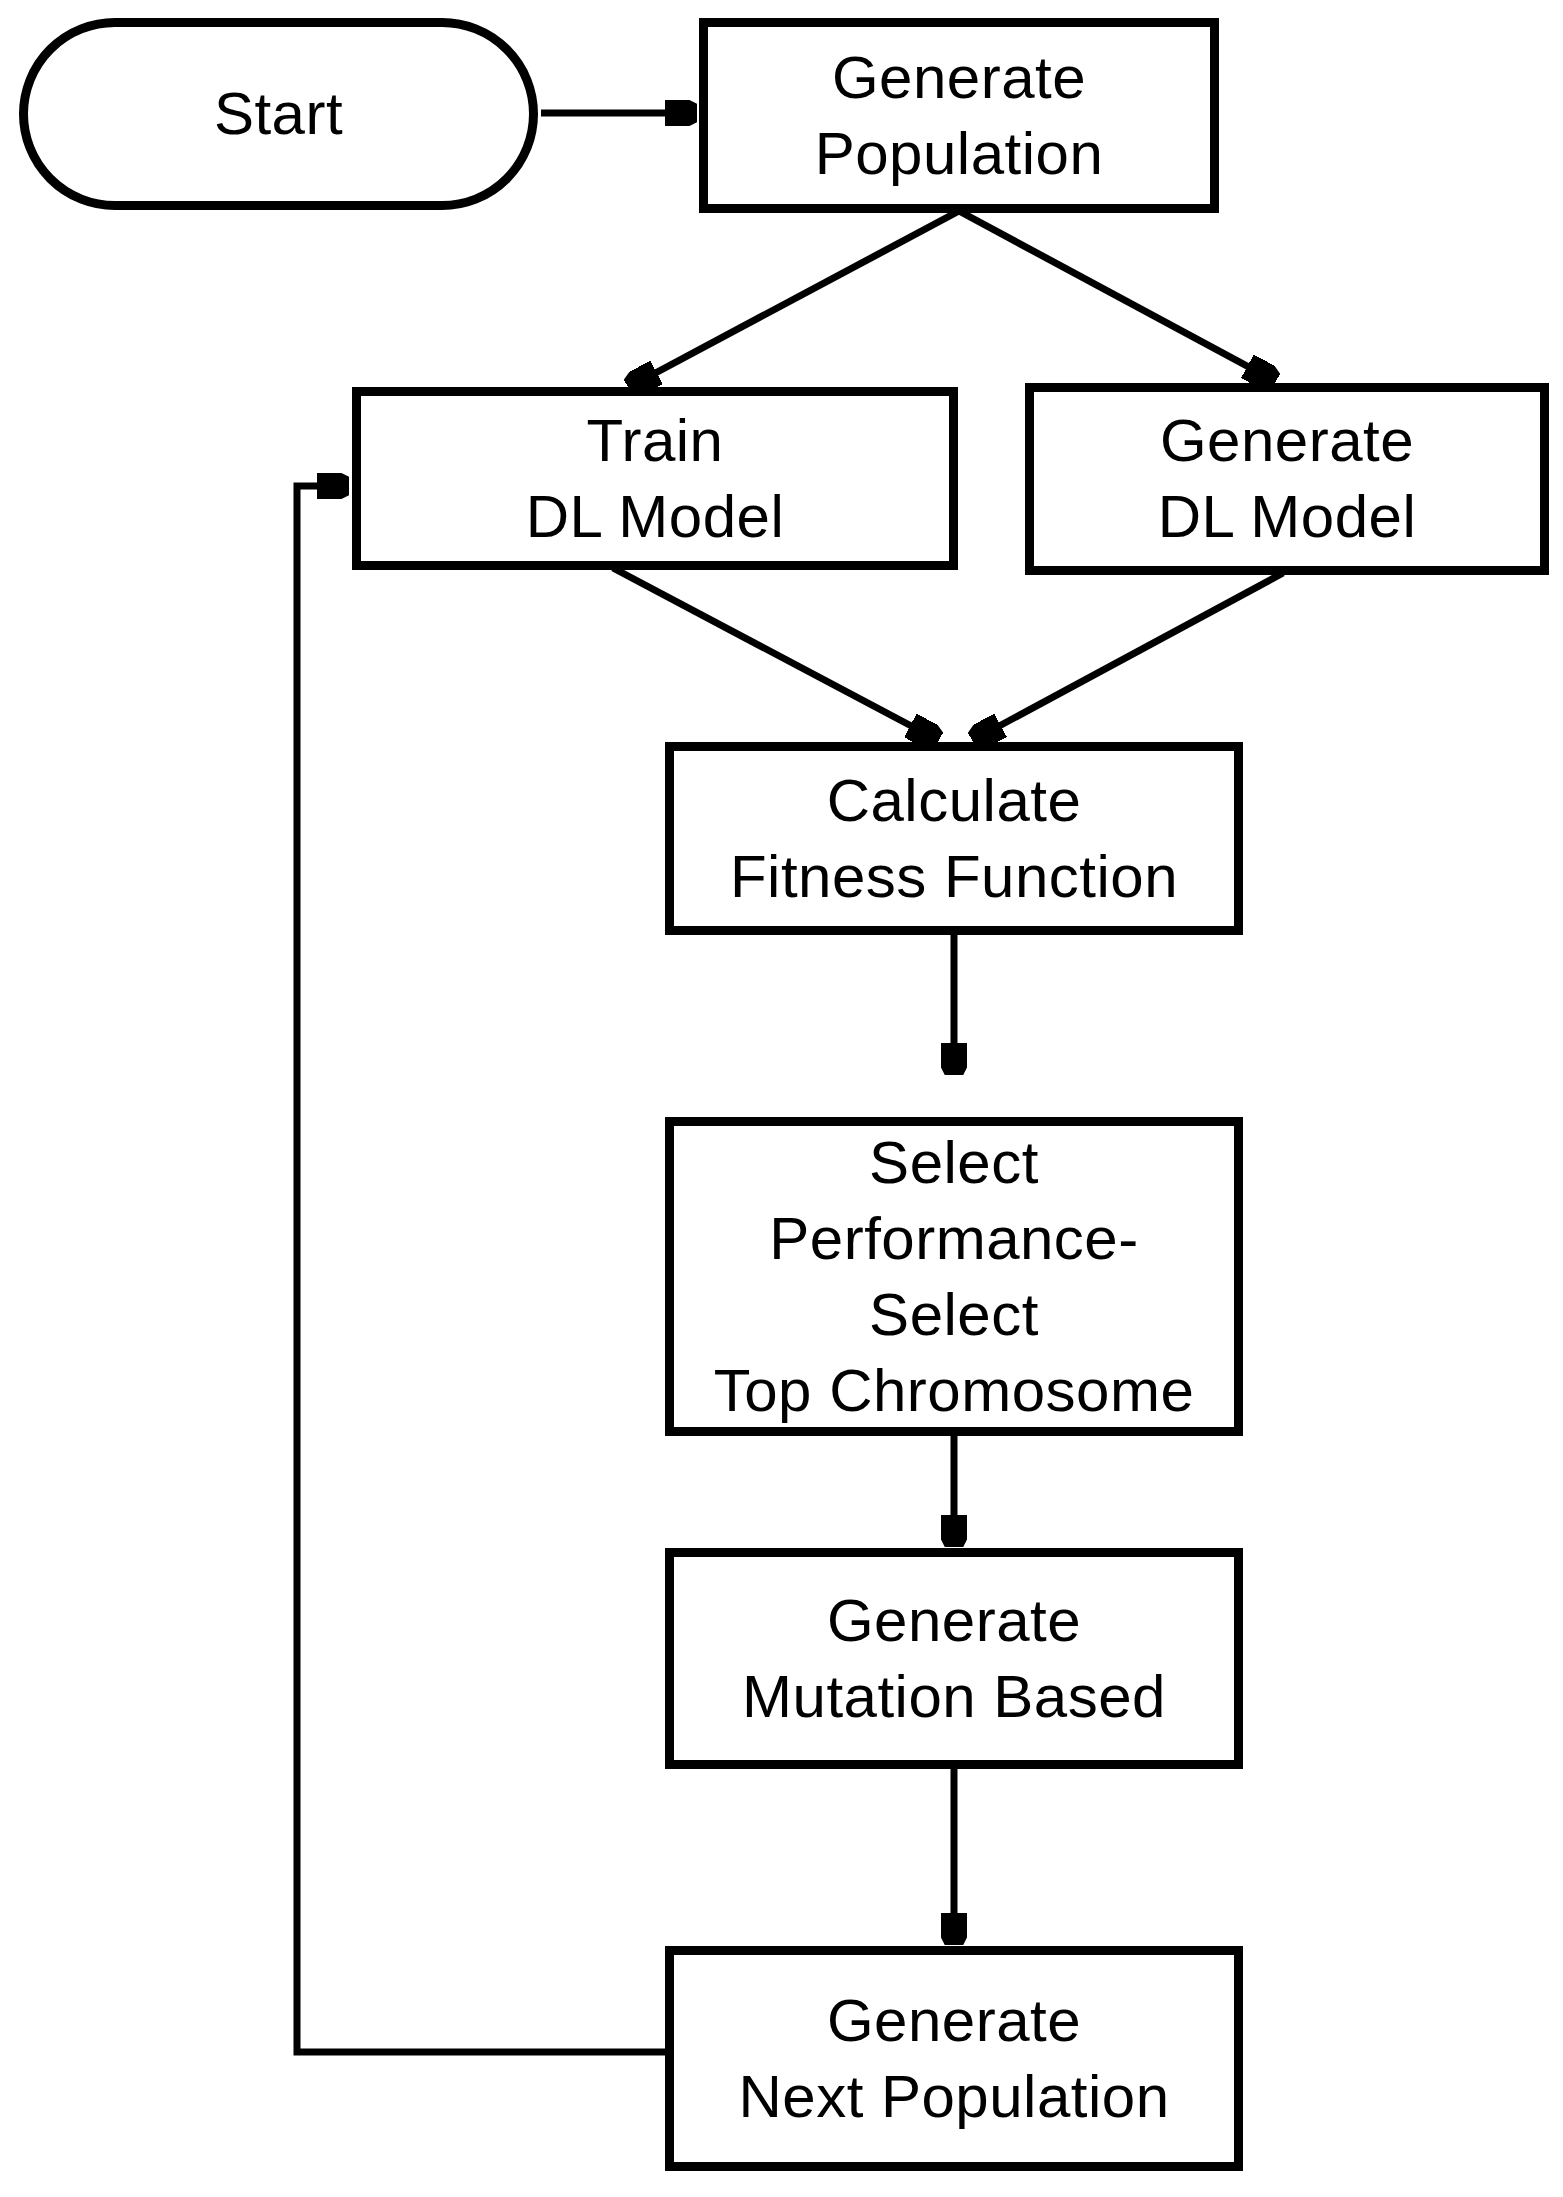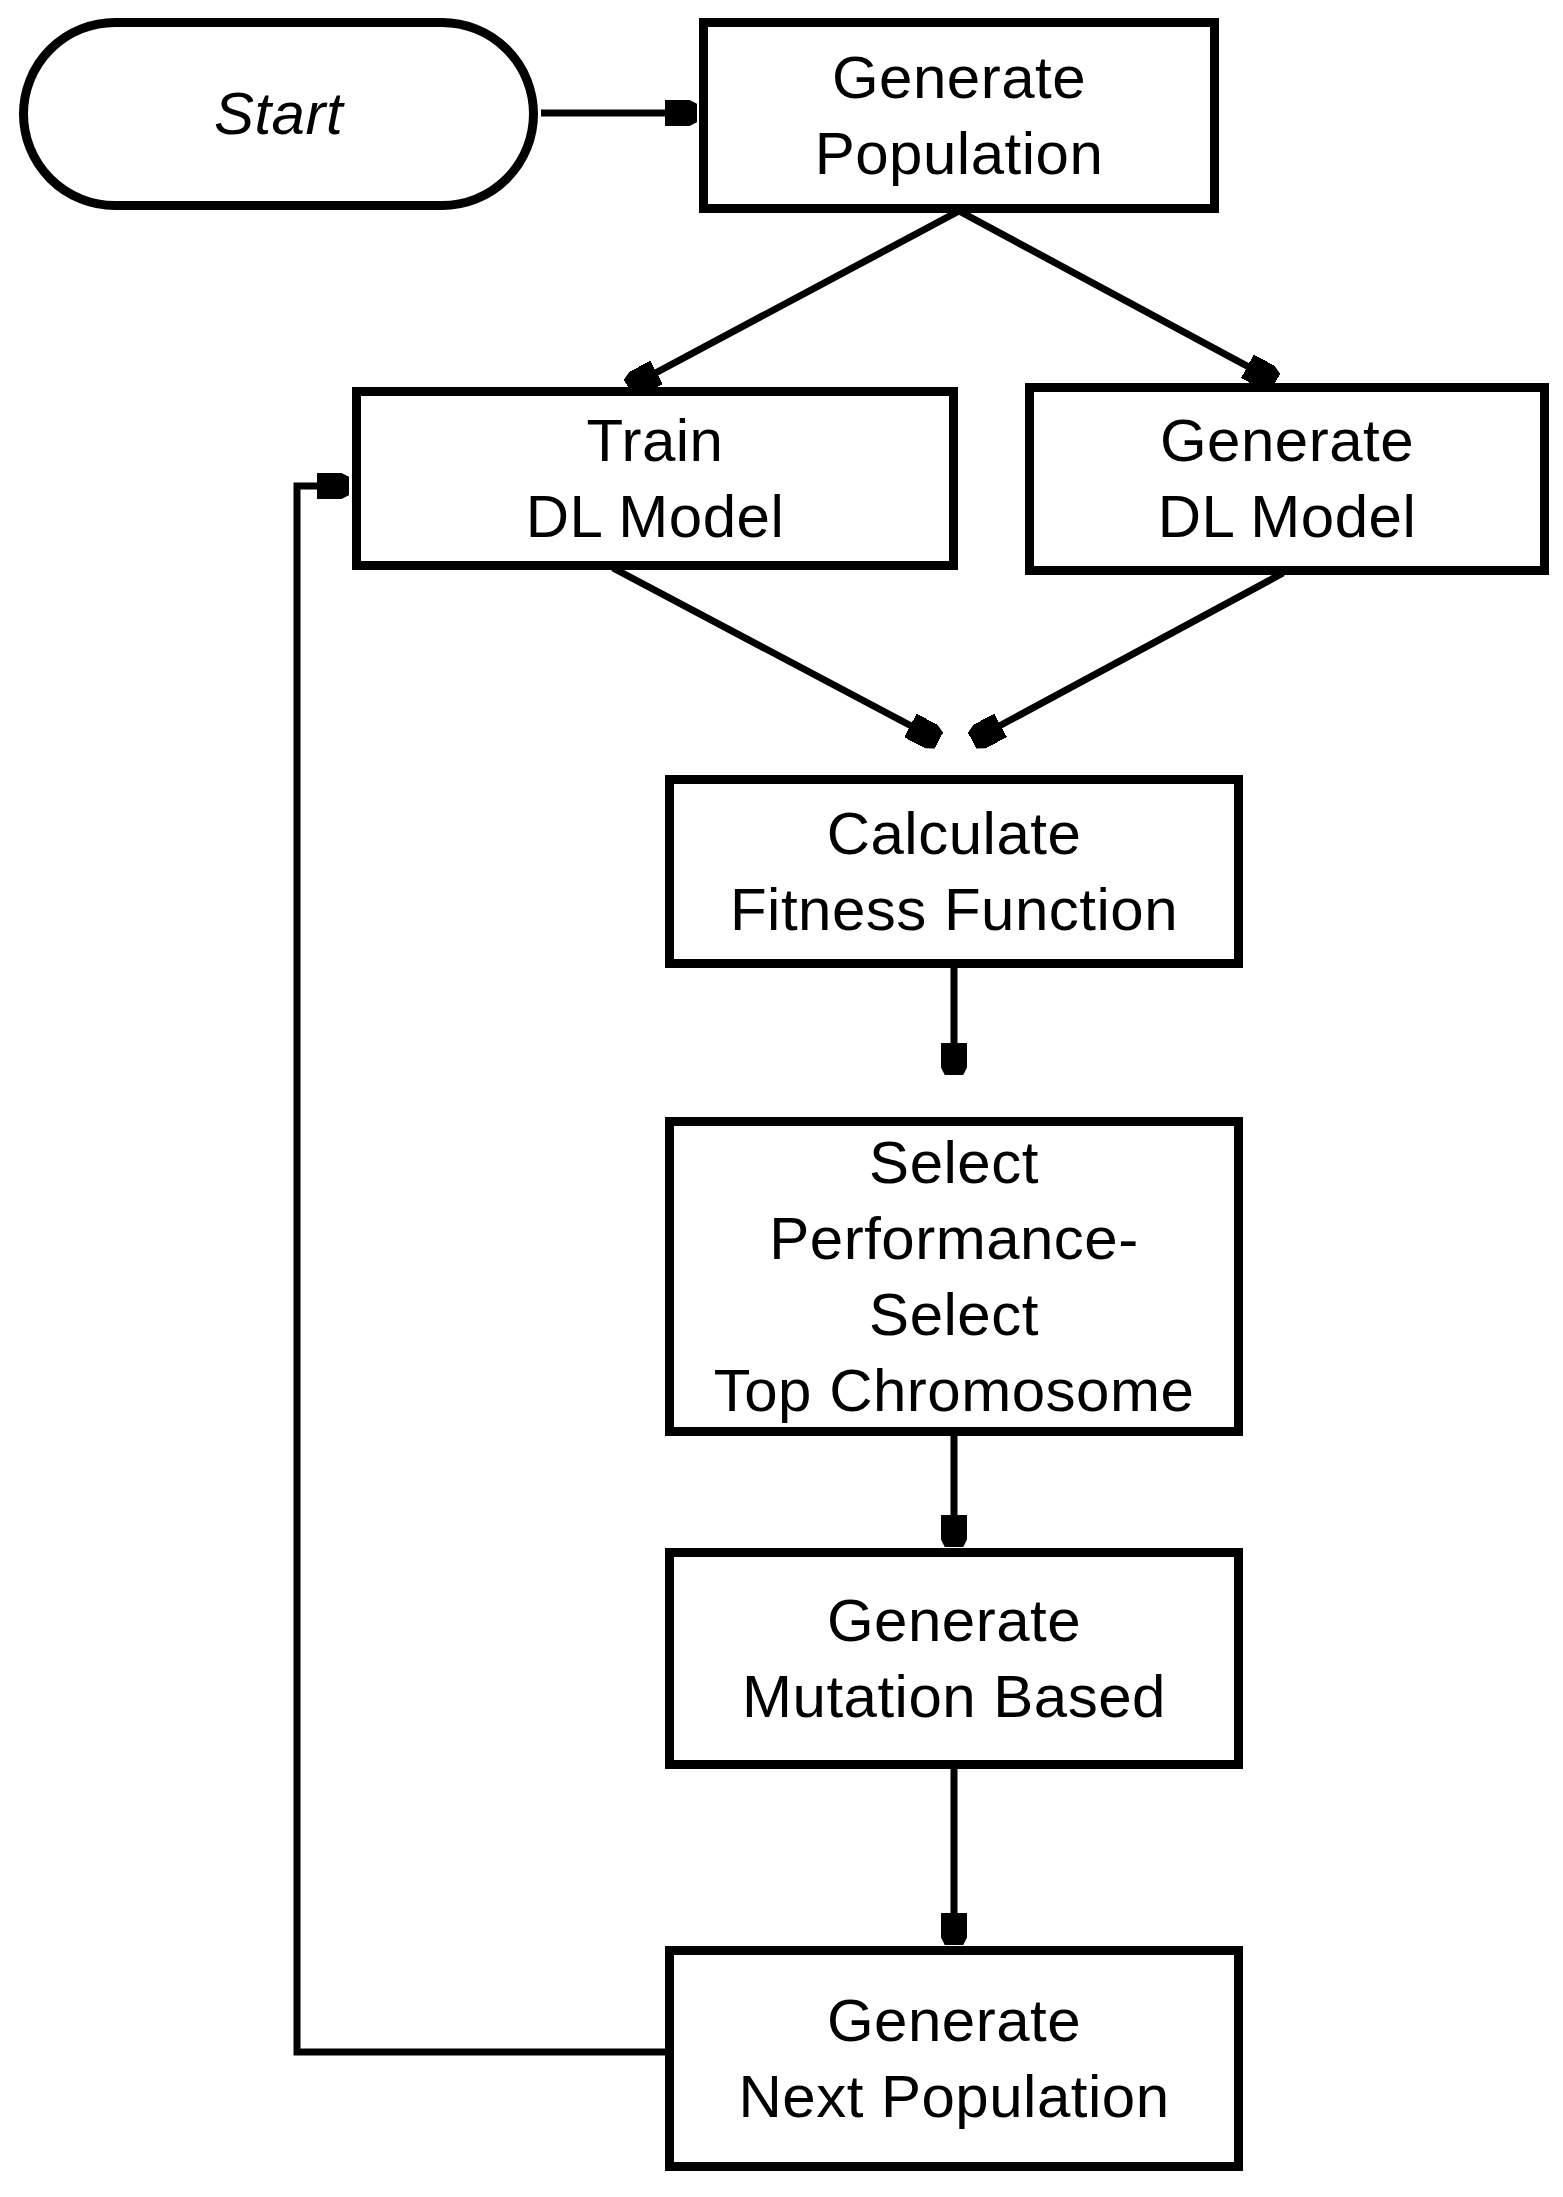--- a/index.html
+++ b/index.html
@@ -38,28 +38,28 @@
     display: flex;
     flex-direction: column;
     justify-content: center;
     align-items: center;
     text-align: center;
     font-size: 60px;
     line-height: 76px;
     letter-spacing: 0.5px;
   }
   .node span { display: block; white-space: nowrap; }
-  .node.stadium { border-radius: 96px; font-style: italic; }
+  .node.stadium { border-radius: 96px; }
 
   
   #n-start      { left: 19px;   top: 18px;   width: 519px; height: 192px; }
   #n-genpop     { left: 699px;  top: 18px;   width: 520px; height: 195px; }
   #n-train      { left: 352px;  top: 387px;  width: 606px; height: 183px; }
   #n-gendl      { left: 1025px; top: 383px;  width: 524px; height: 192px; }
-  #n-calc       { left: 665px;  top: 742px;  width: 578px; height: 193px; margin-top: 33px; }
+  #n-calc       { left: 665px;  top: 742px;  width: 578px; height: 193px; }
   #n-select     { left: 665px;  top: 1076px; width: 578px; height: 319px; margin-top: 41px; }
   #n-mutation   { left: 665px;  top: 1548px; width: 578px; height: 221px; }
   #n-nextpop    { left: 665px;  top: 1946px; width: 578px; height: 225px; }
 </style>
 </head>
 <body>
 
 <div class="canvas">
 
   <svg class="wires" viewBox="0 0 1563 2197" xmlns="http://www.w3.org/2000/svg">

